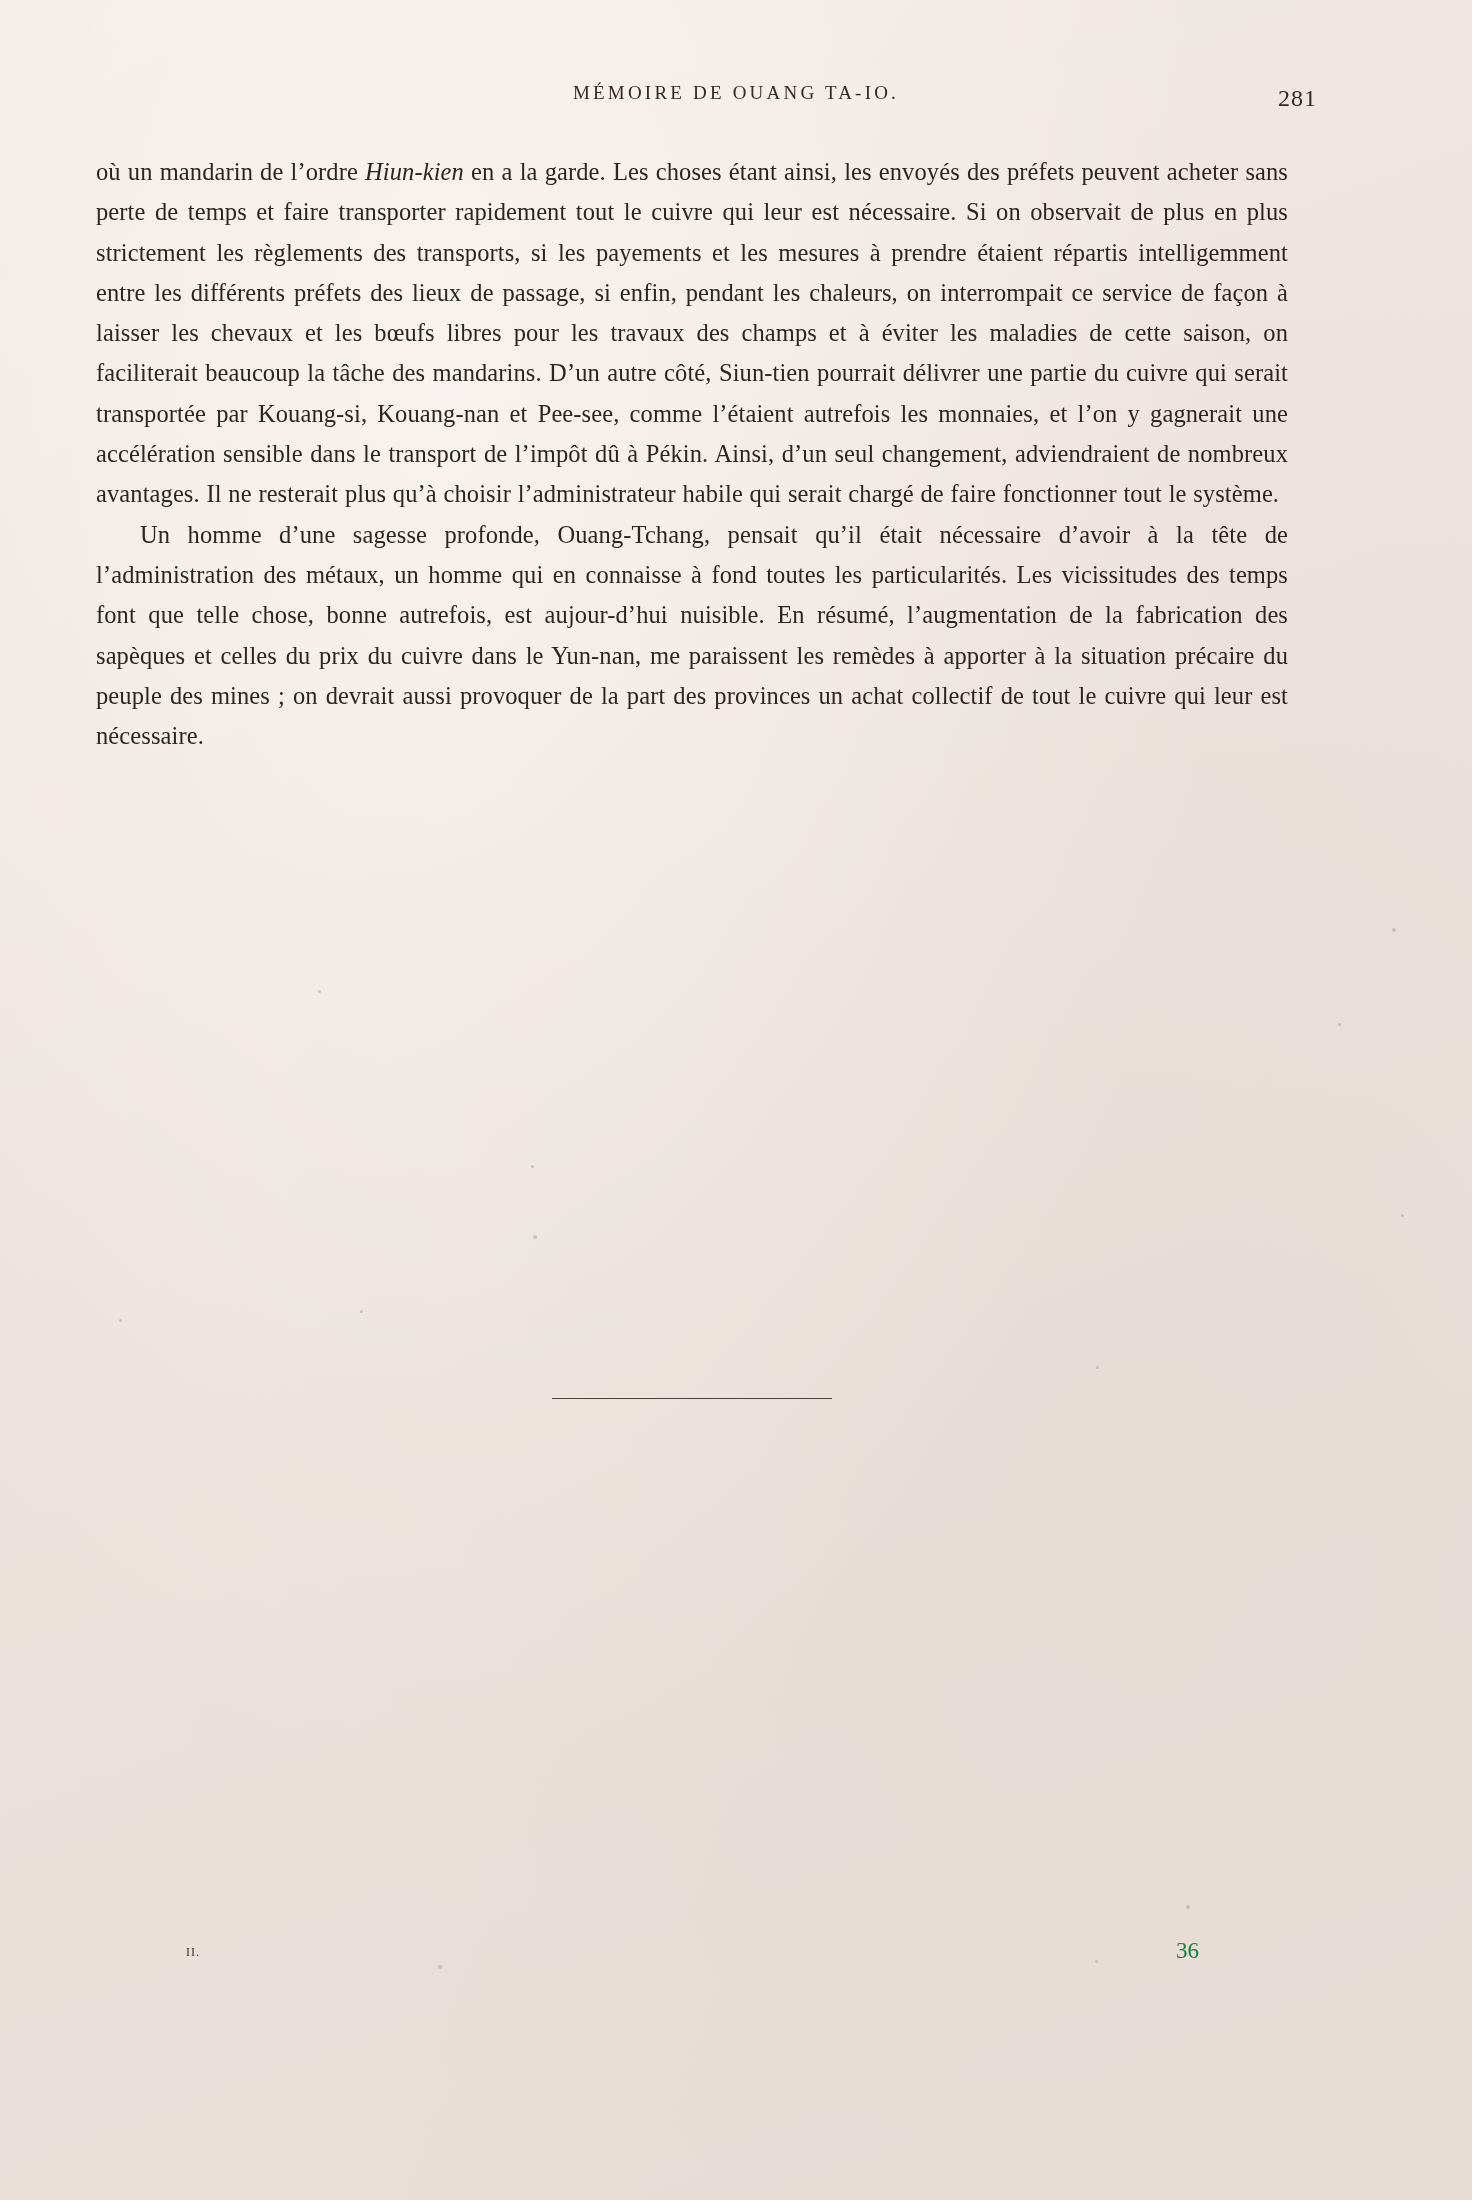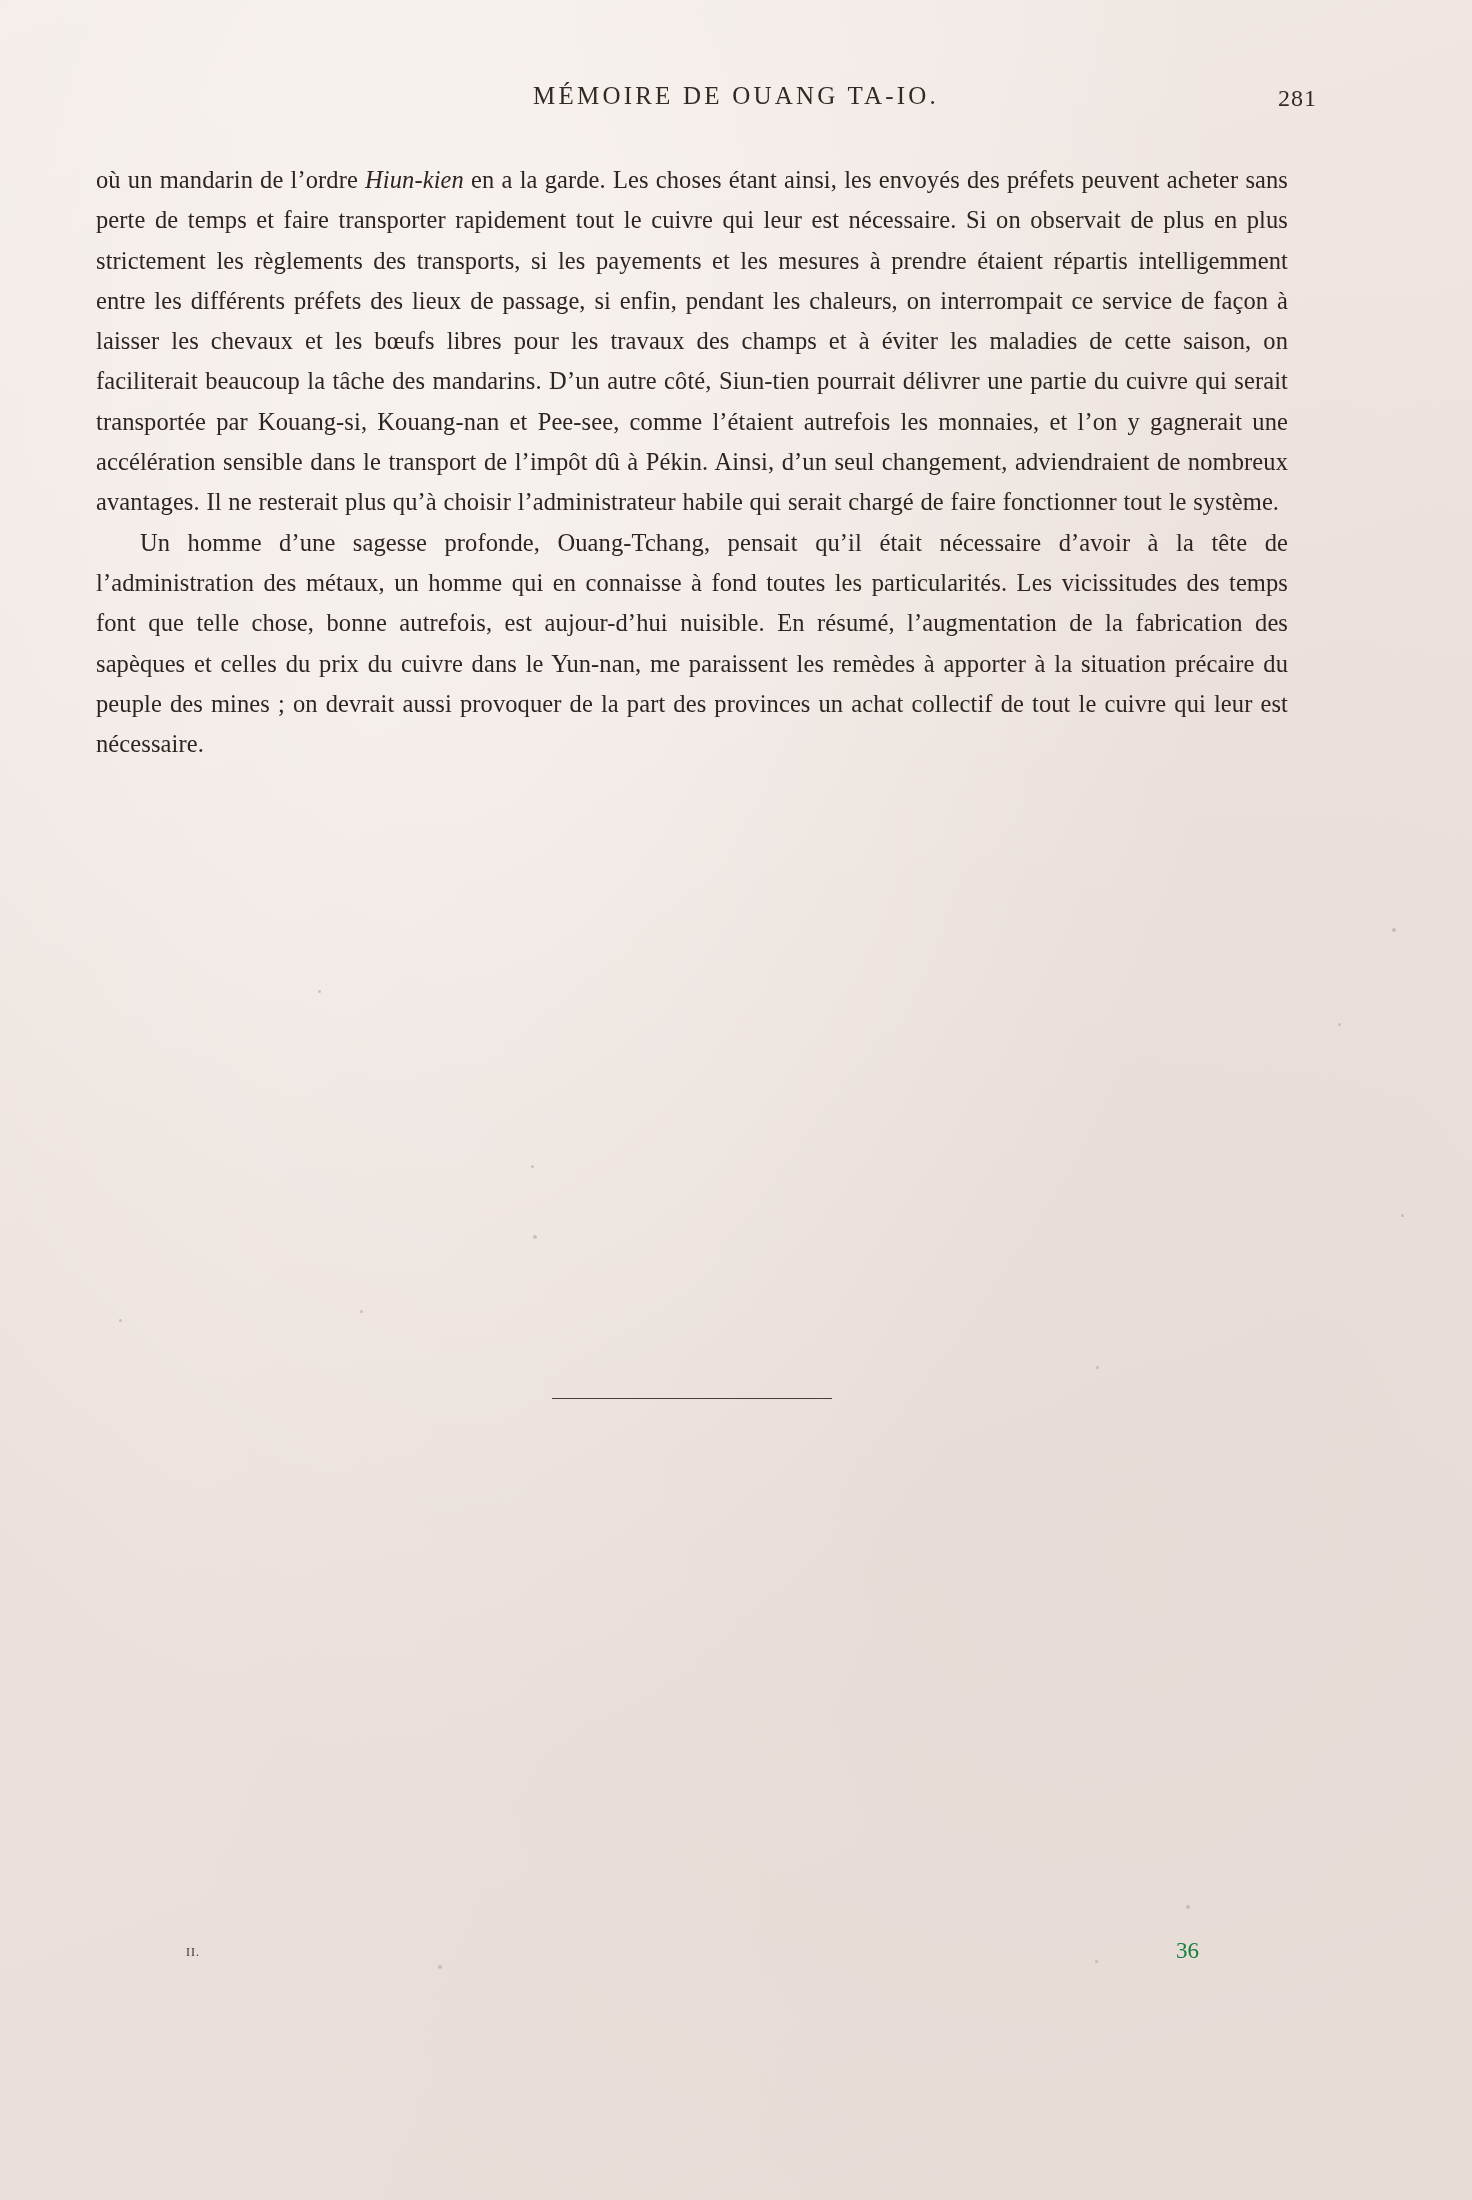--- a/index.html
+++ b/index.html
@@ -39,36 +39,36 @@
     top: 82px;
     left: 0;
     right: 0;
     height: 40px;
   }
   .running-title {
     position: absolute;
     left: 0;
     right: 0;
     text-align: center;
-    font-size: 25px;
+    font-size: 19px;
     letter-spacing: 3.2px;
     color: #352924;
     font-family: "Liberation Serif", serif;
   }
   .folio {
     position: absolute;
     right: 155px;
     top: 3px;
     font-size: 24px;
     letter-spacing: 1px;
     color: #352924;
   }
   .body-text {
     position: absolute;
-    top: 160px;
+    top: 152px;
     left: 96px;
     width: 1192px;
   }
   p {
     margin: 0;
     text-align: justify;
     text-align-last: left;
     font-size: 24.5px;
     line-height: 40.3px;
     color: #2e2521;

